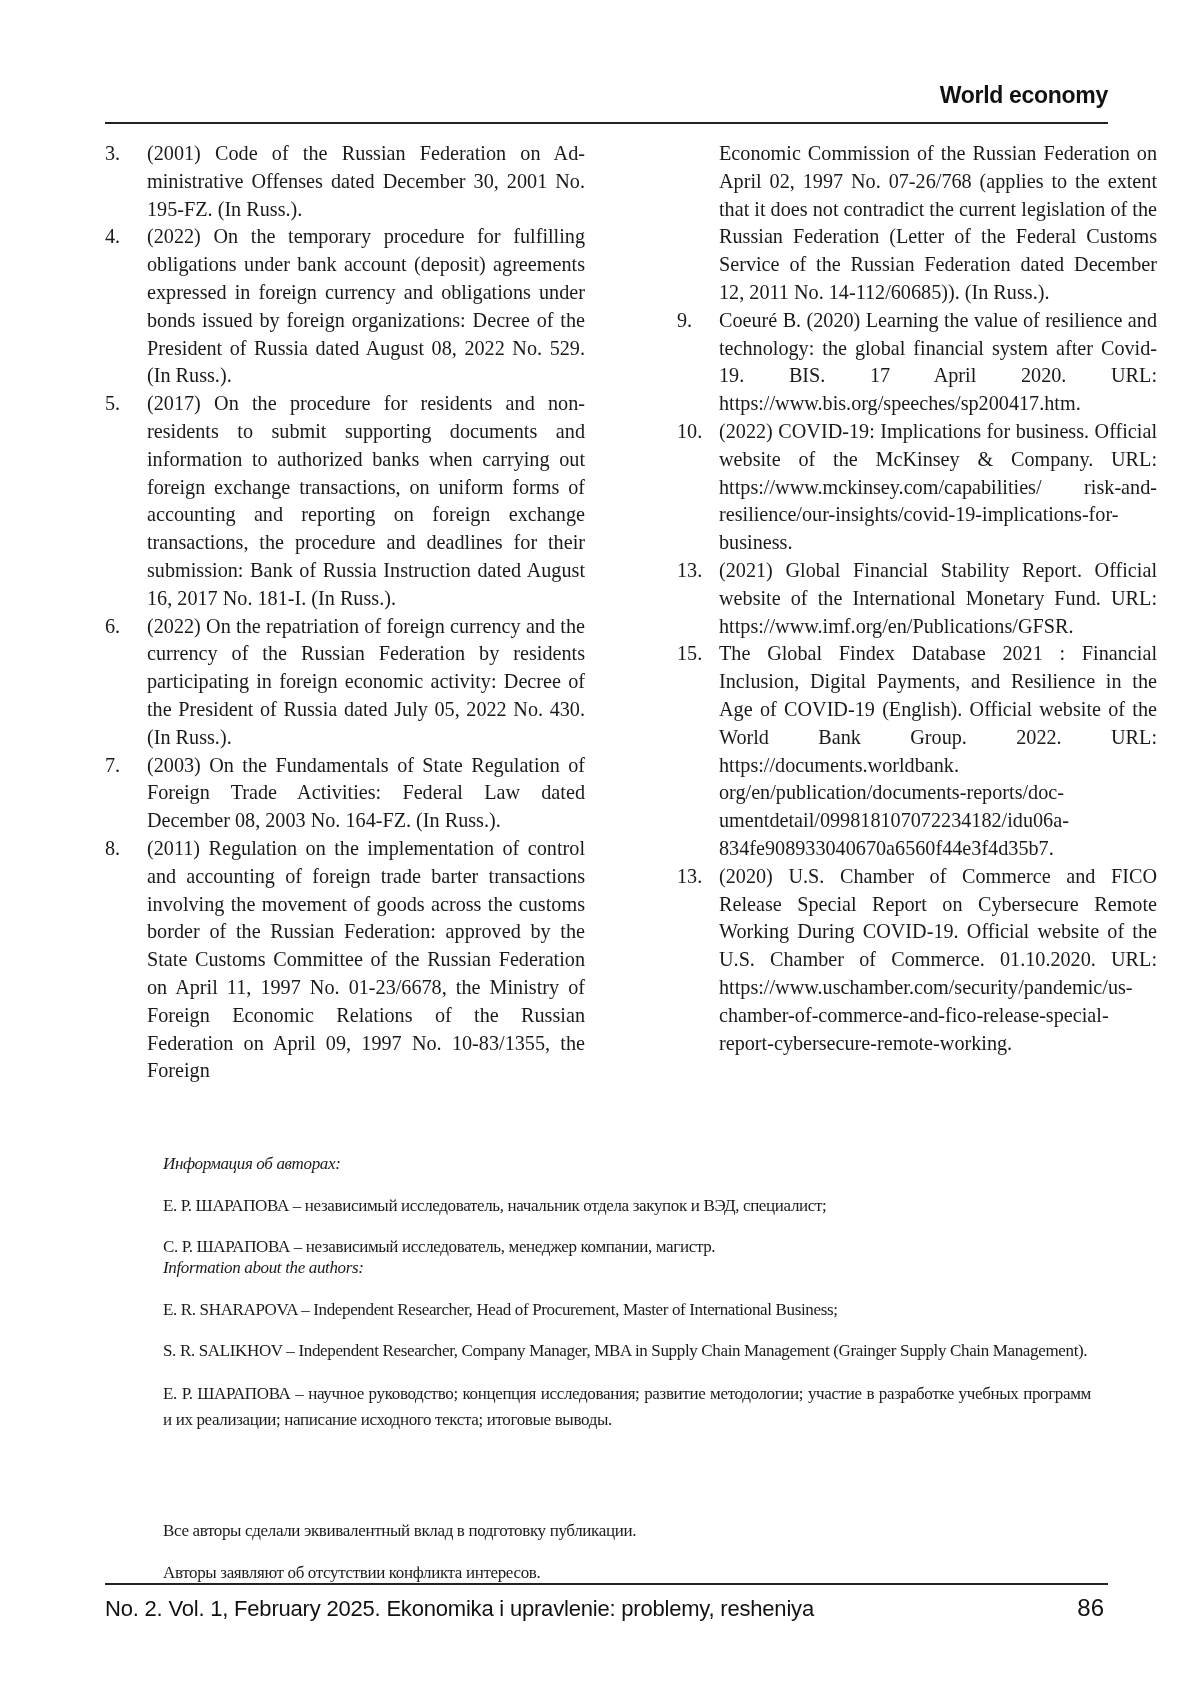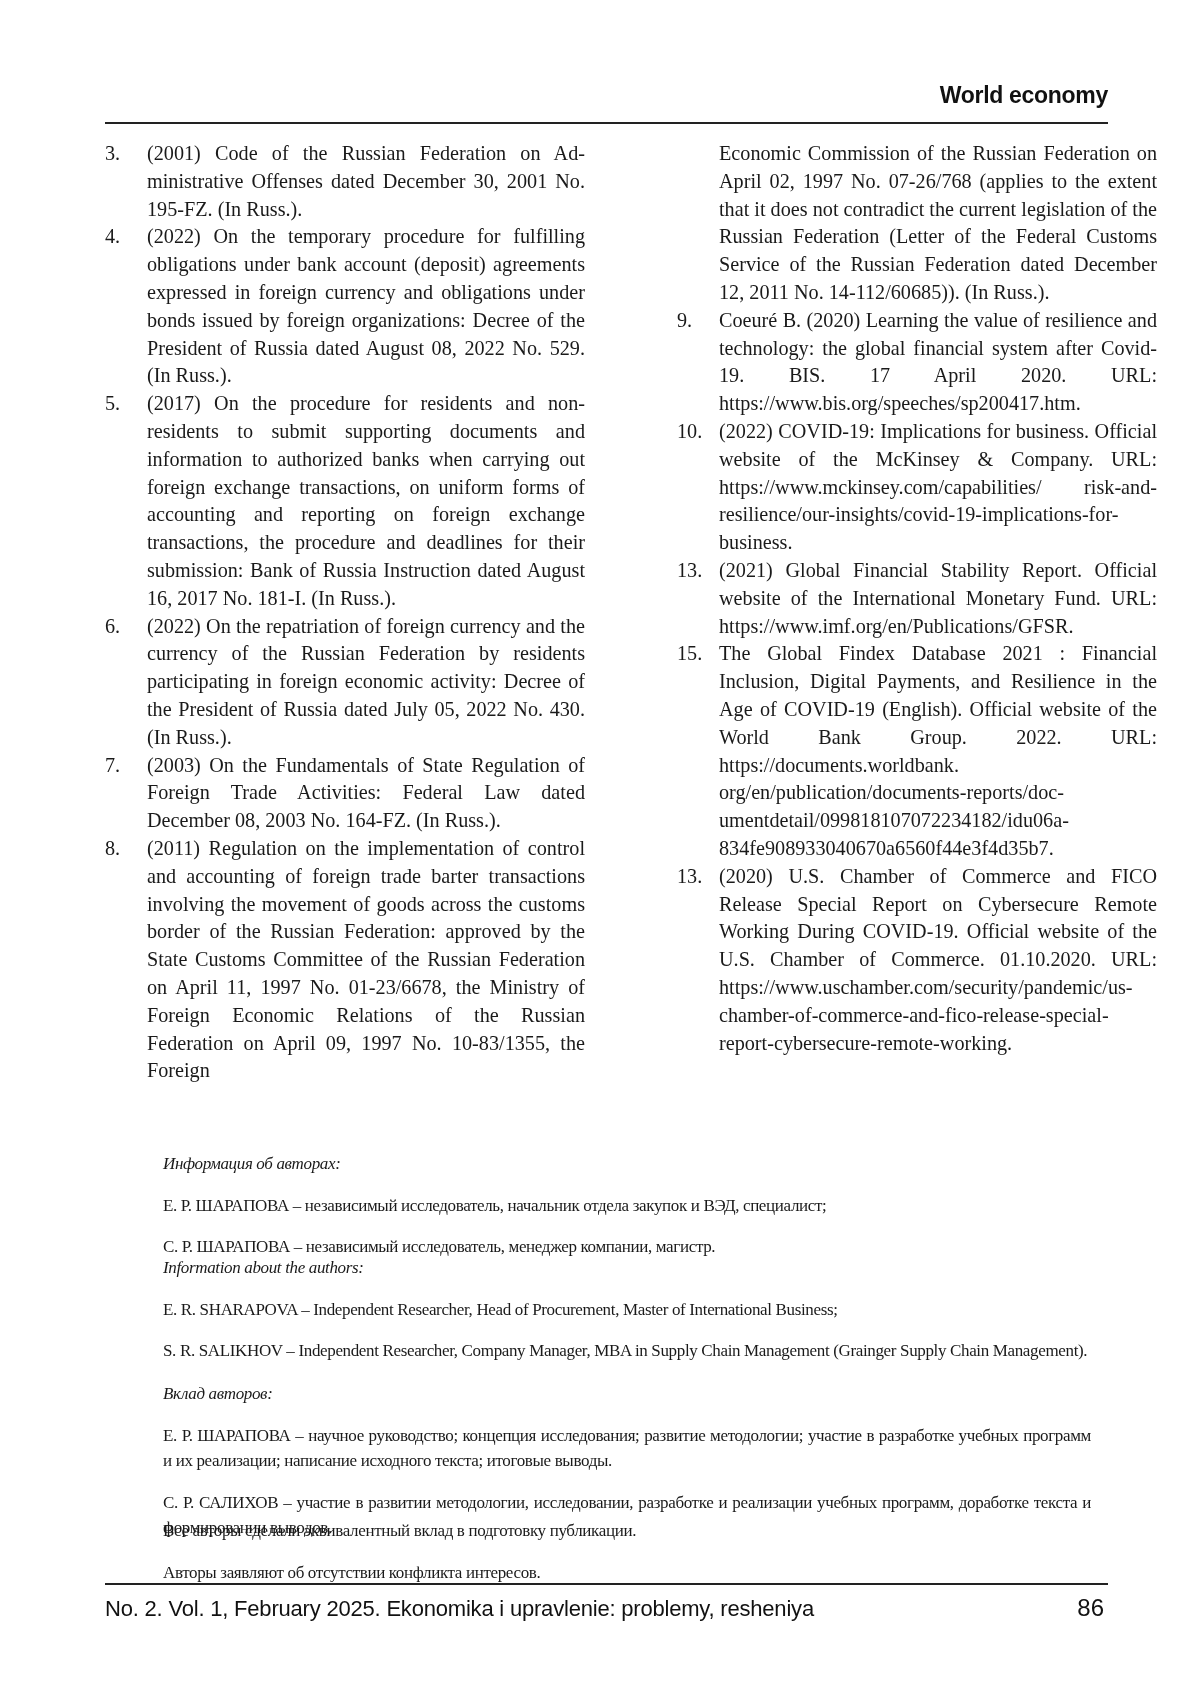--- a/index.html
+++ b/index.html
@@ -75,23 +75,21 @@
   <p>С. Р. ШАРАПОВА – независимый исследователь, менеджер компании, магистр.</p>
 </div>
 
 <div class="authors sec2">
   <p class="head">Information about the authors:</p>
   <p>E. R. SHARAPOVA – Independent Researcher, Head of Procurement, Master of International Business;</p>
   <p>S. R. SALIKHOV – Independent Researcher, Company Manager, MBA in Supply Chain Management (Grainger Supply Chain Management).</p>
 </div>
 
 <div class="authors sec3">
-  <p class="head">Вклад авторов:</p>
   <p>Е. Р. ШАРАПОВА – научное руководство; концепция исследования; развитие методологии; участие в разра­ботке учебных программ и их реализации; написание исходного текста; итоговые выводы.</p>
-  <p>С. Р. САЛИХОВ – участие в развитии методологии, исследовании, разработке и реализации учебных прог­рамм, доработке текста и формировании выводов.</p>
 </div>
 
 <div class="authors sec4">
   <p>Все авторы сделали эквивалентный вклад в подготовку публикации.</p>
   <p>Авторы заявляют об отсутствии конфликта интересов.</p>
 </div>
 
 <div class="rule bottom"></div>
 <div class="footer-text">No. 2. Vol. 1, February 2025. Ekonomika i upravlenie: problemy, resheniya</div>
 <div class="page-num">86</div>

